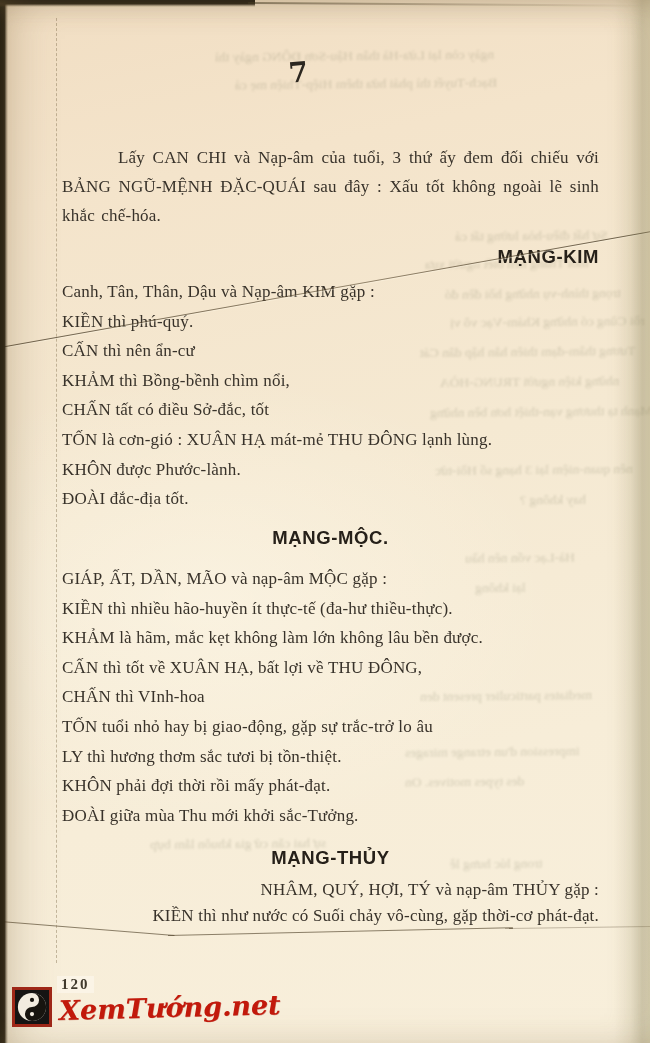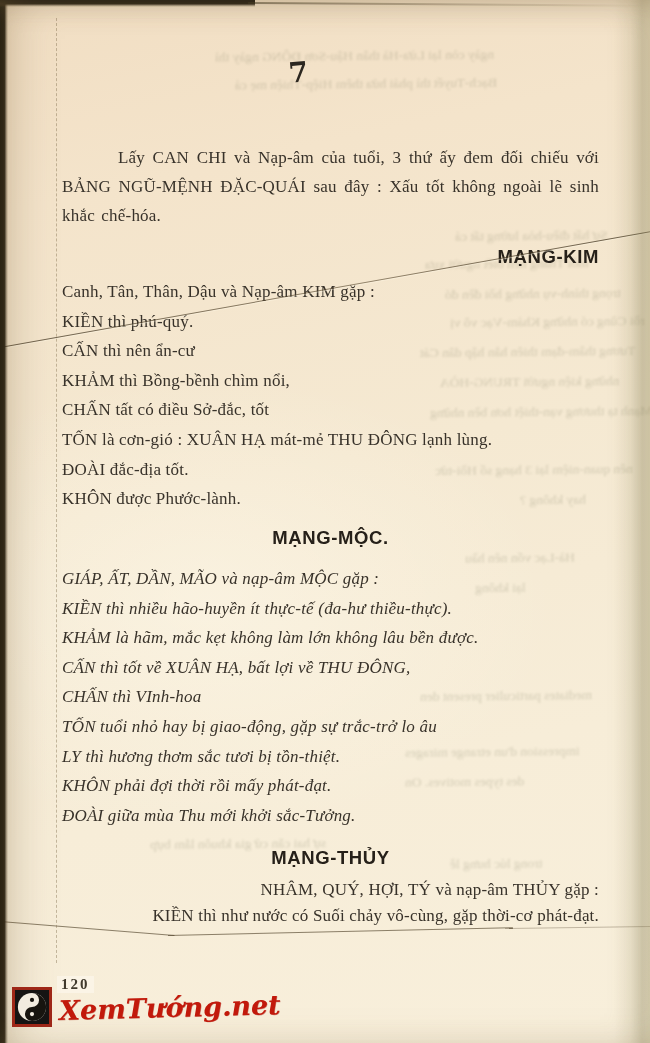--- a/index.html
+++ b/index.html
@@ -50,21 +50,21 @@
   .doc-title{position:absolute;left:62px;top:110px;width:537px;text-align:center;
     font:700 21px "Liberation Sans",sans-serif;letter-spacing:0.8px;color:#262019;}
   .intro{position:absolute;left:62px;top:144px;width:537px;margin:0;
     font:17px/28.8px "Liberation Serif",serif;color:#38322a;
     text-align:justify;text-indent:56px;letter-spacing:0.2px;word-spacing:2px;}
   .sec{position:absolute;left:62px;width:537px;}
   .sec h2{margin:0;text-align:center;font:700 18.5px "Liberation Sans",sans-serif;
     letter-spacing:0.6px;color:#262019;}
   .sec .line{font-size:17px;color:#38322a;letter-spacing:0.2px;}
   .sec-kim{top:246px;}  .sec-kim h2{margin-bottom:9px;text-align:right;}  .sec-kim .line{line-height:29.6px;}
-  .sec-moc{top:527px;}  .sec-moc h2{margin-bottom:15px;} .sec-moc .line{line-height:29.6px;font-style:italic;}
+  .sec-moc{top:527px;}  .sec-moc h2{margin-bottom:15px;} .sec-moc .line{line-height:29.6px;}
   .sec-thuy{top:847px;} .sec-thuy h2{margin-bottom:8px;} .sec-thuy .line{line-height:26px;text-align:right;}
   .page-num{position:absolute;left:57px;top:944px;font:700 15px "Liberation Serif",serif;
     letter-spacing:2px;color:#413a2d;background:rgba(252,247,235,0.7);padding:0 4px;margin-top:32px;}
   
   .watermark{position:absolute;left:12px;top:987px;display:flex;align-items:center;gap:7px;text-decoration:none;}
   .wm-icon{width:40px;height:40px;background:#151413;border:3px solid #9e2717;box-sizing:border-box;
     display:flex;align-items:center;justify-content:center;flex:0 0 auto;}
   .wm-icon svg{width:30px;height:30px;display:block;}
   .wm-text{font:italic 700 27px "DejaVu Serif",serif;color:#c2190b;transform:rotate(-1.5deg);
     text-shadow:0.5px 0.5px 0 rgba(160,20,8,0.45);}
@@ -99,22 +99,22 @@
   <p class="intro">Lấy CAN CHI và Nạp-âm của tuổi, 3 thứ ấy đem đối chiếu với BẢNG NGŨ-MỆNH ĐẶC-QUÁI sau đây : Xấu tốt không ngoài lẽ sinh khắc chế-hóa.</p>
 
   <section class="sec sec-kim">
     <h2>MẠNG-KIM</h2>
     <div class="line">Canh, Tân, Thân, Dậu và Nạp-âm KIM gặp :</div>
     <div class="line">KIỀN thì phú-quý.</div>
     <div class="line">CẤN thì nên ẩn-cư</div>
     <div class="line">KHẢM thì Bồng-bềnh chìm nổi,</div>
     <div class="line">CHẤN tất có điều Sở-đắc, tốt</div>
     <div class="line">TỐN là cơn-gió : XUÂN HẠ mát-mẻ THU ĐÔNG lạnh lùng.</div>
+    <div class="line">KHÔN được Phước-lành.</div>
     <div class="line">ĐOÀI đắc-địa tốt.</div>
-    <div class="line">KHÔN được Phước-lành.</div>
   </section>
 
   <section class="sec sec-moc">
     <h2>MẠNG-MỘC.</h2>
     <div class="line">GIÁP, ẤT, DẦN, MÃO và nạp-âm MỘC gặp :</div>
     <div class="line">KIỀN thì nhiều hão-huyền ít thực-tế (đa-hư thiều-thực).</div>
     <div class="line">KHẢM là hãm, mắc kẹt không làm lớn không lâu bền được.</div>
     <div class="line">CẤN thì tốt về XUÂN HẠ, bất lợi về THU ĐÔNG,</div>
     <div class="line">CHẤN thì VInh-hoa</div>
     <div class="line">TỐN tuổi nhỏ hay bị giao-động, gặp sự trắc-trở lo âu</div>

